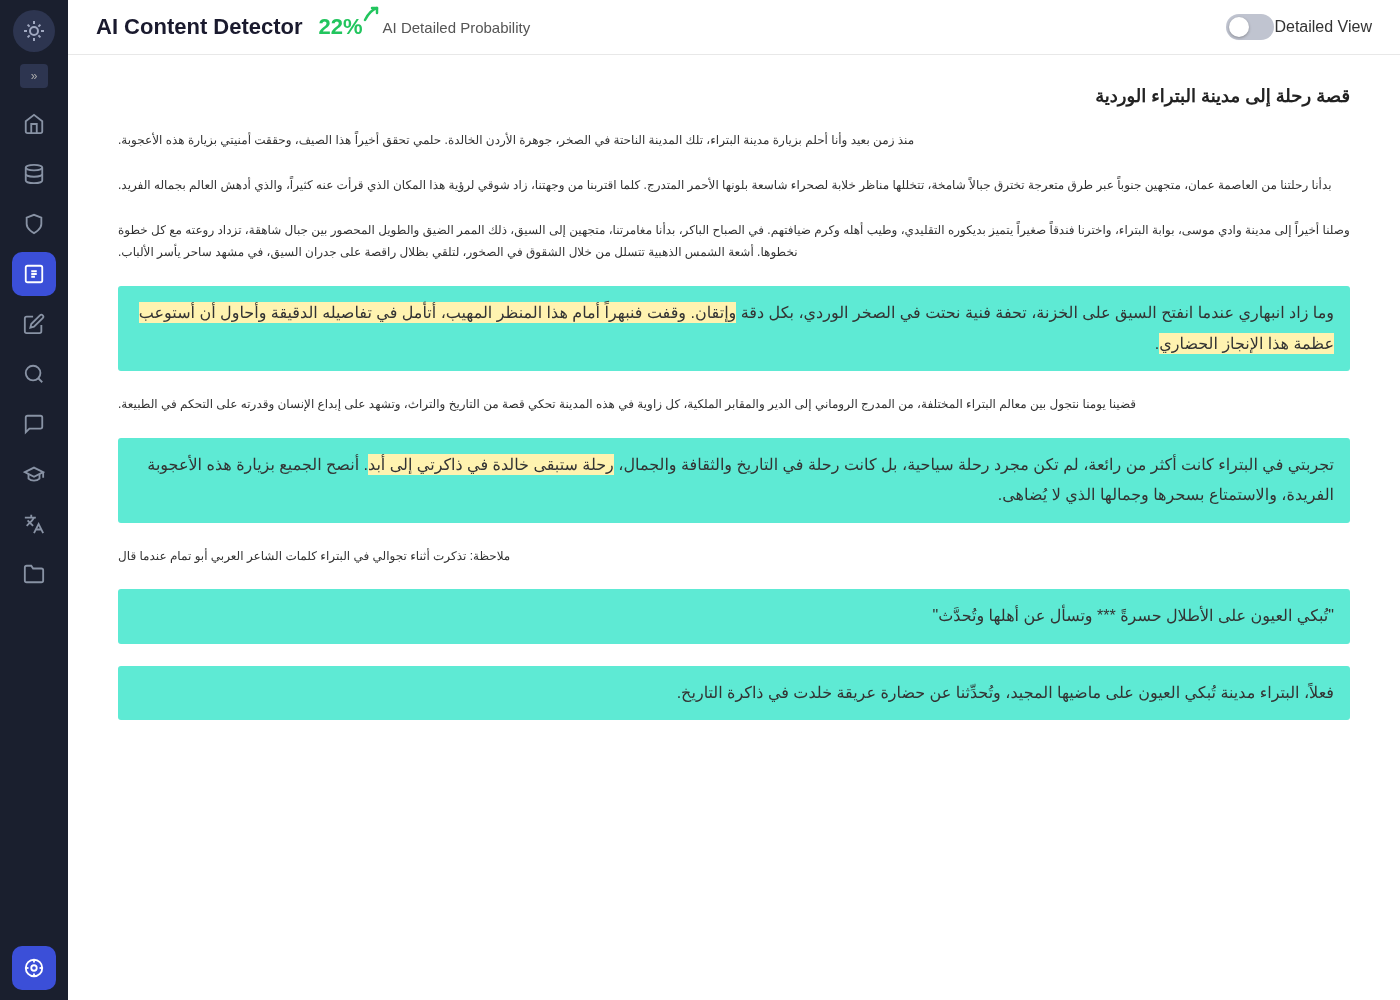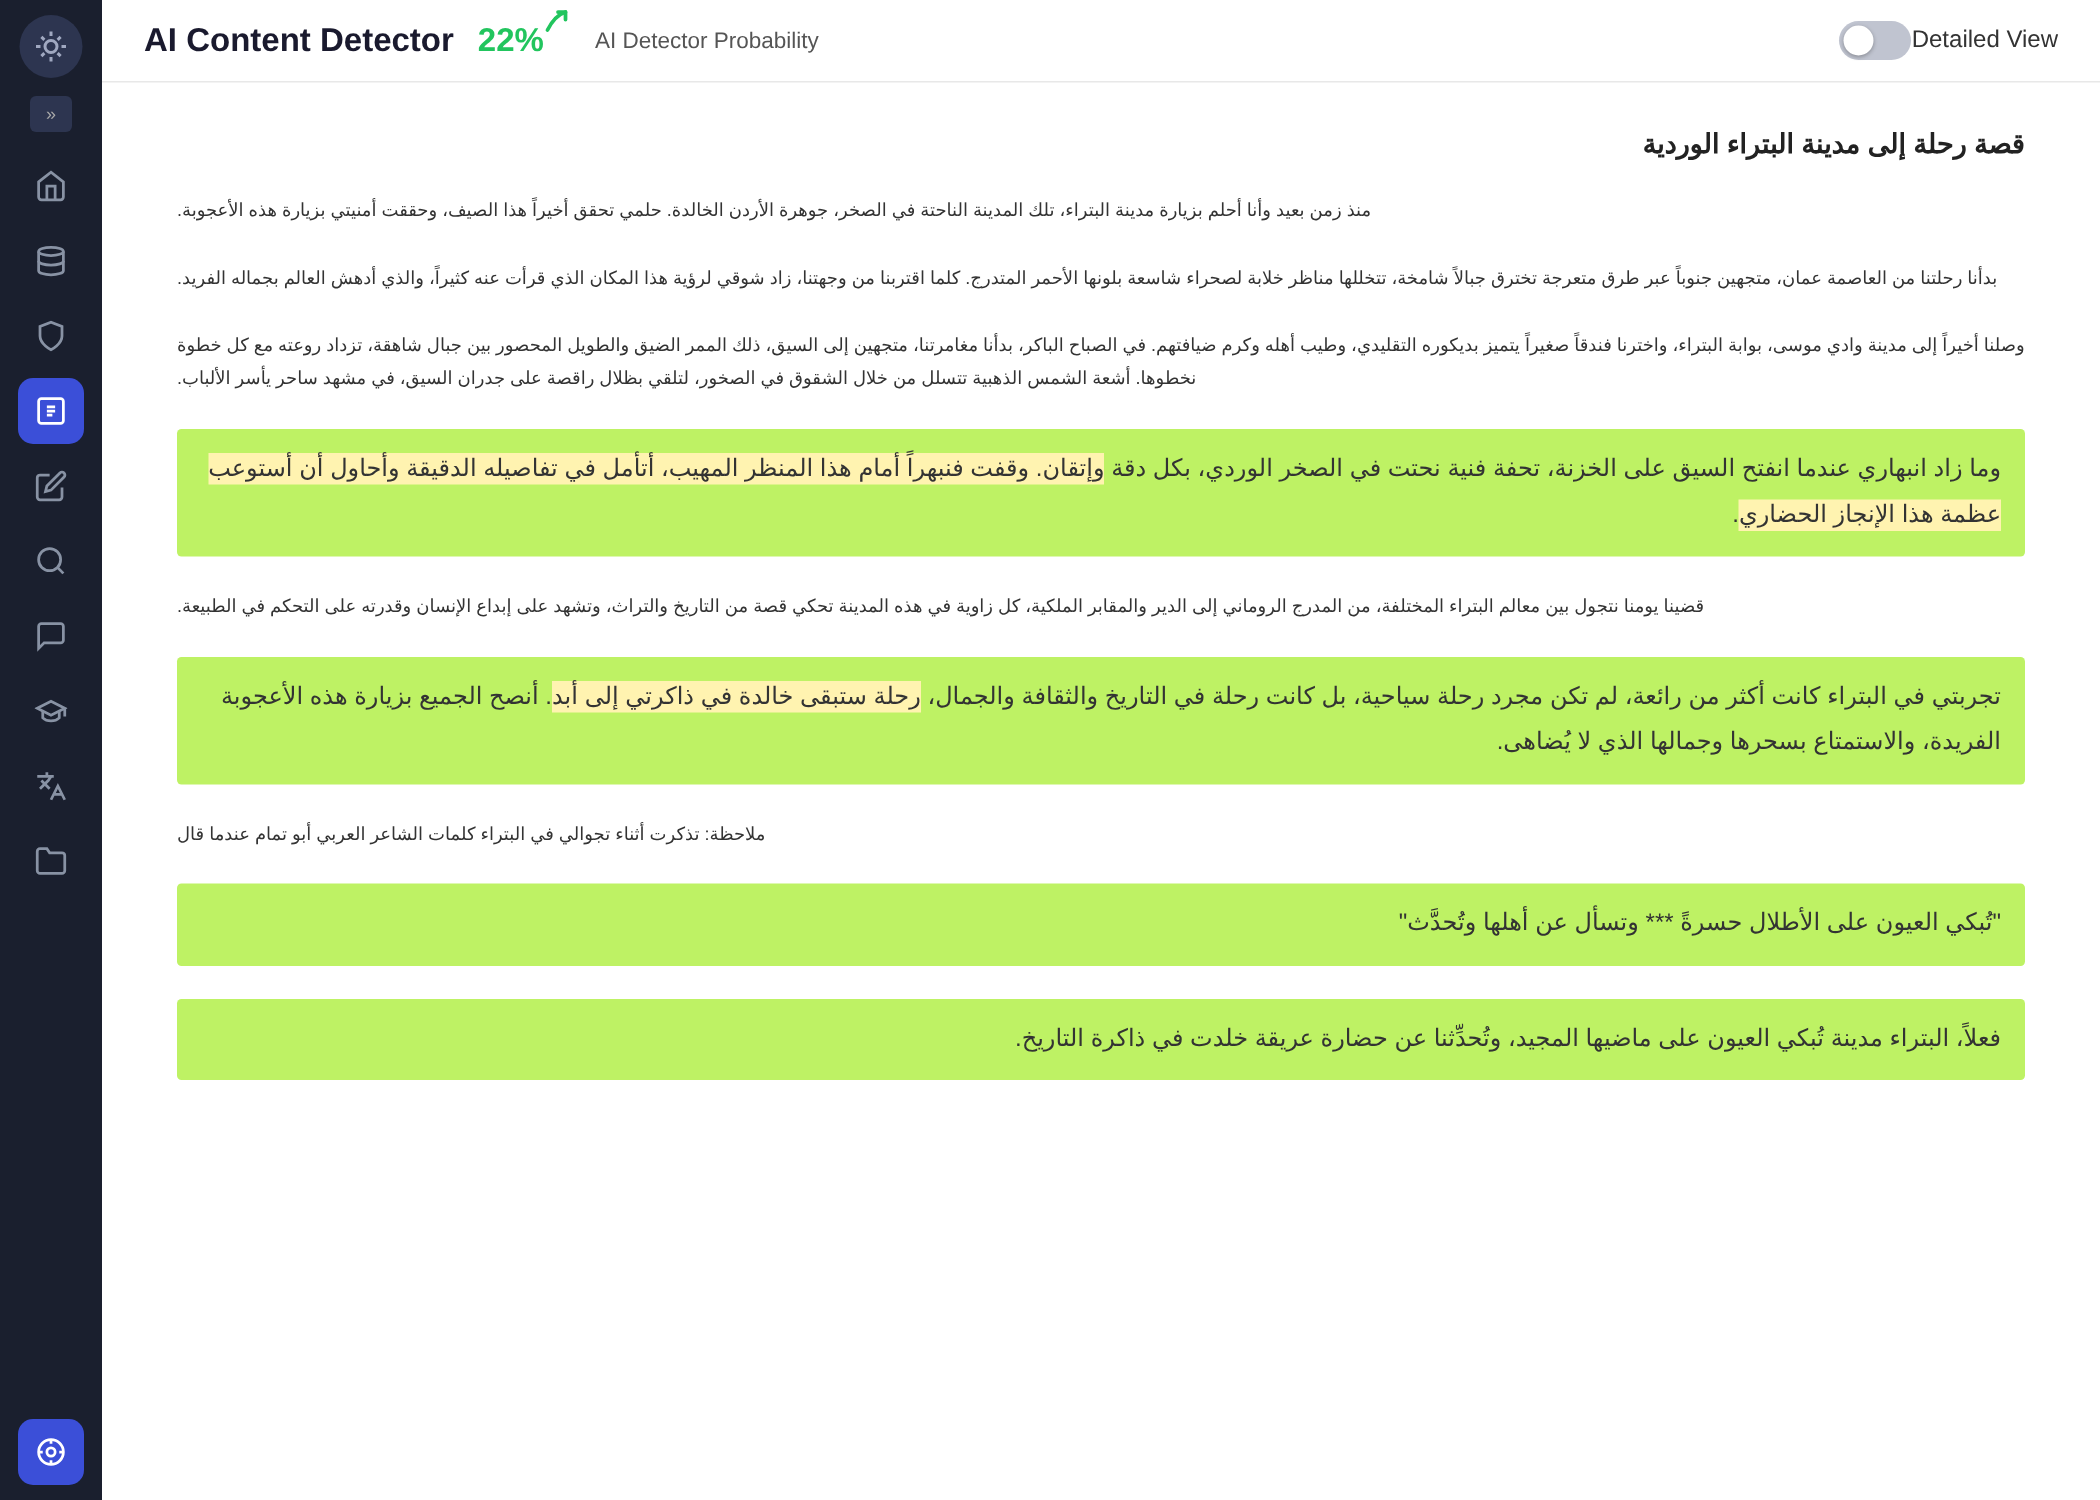--- a/index.html
+++ b/index.html
@@ -91,21 +91,21 @@
     }
     .header-title {
       font-size: 22px;
       font-weight: 700;
       color: #1a1a2e;
       text-align: right;
     }
     .header-probability-badge {
       display: flex;
       align-items: center;
-      gap: 20px;
+      gap: 6px;
     }
     .header-percent {
       font-size: 22px;
       font-weight: 700;
       color: #22c55e;
       position: relative;
     }
     .header-prob-label {
       font-size: 15px;
       color: #555;
@@ -163,21 +163,21 @@
       color: #333;
       margin-bottom: 22px;
       text-align: left;
       direction: rtl;
     }
     .highlighted {
       background: #fff3b0;
       padding: 2px 0;
     }
     .highlight-block {
-      background: #bef264;
+      background: #5eead4;
       padding: 12px 16px;
       margin-bottom: 22px;
       border-radius: 3px;
       font-size: 16px;
       line-height: 1.9;
       color: #333;
       direction: rtl;
     }
   </style>
 </head>
@@ -275,21 +275,21 @@
     <span class="header-title">AI Content Detector</span>
 
     <div class="header-probability-badge">
       <span style="position:relative; display:inline-block;">
         <span class="header-percent" style="color:#22c55e; font-size:22px; font-weight:700;">22%</span>
         <svg style="position:absolute; top:-8px; right:-16px;" width="16" height="16" viewBox="0 0 16 16" fill="none">
           <path d="M2 14 C4 10, 8 4, 14 2" stroke="#22c55e" stroke-width="2.5" fill="none" stroke-linecap="round"></path>
           <path d="M9 2 L14 2 L14 7" stroke="#22c55e" stroke-width="2.5" fill="none" stroke-linecap="round" stroke-linejoin="round"></path>
         </svg>
       </span>
-      <span class="header-prob-label">AI Detector Probability</span>
+      <span class="header-prob-label">AI Detailed Probability</span>
     </div>
 
     <div class="header-spacer"></div>
 
     <div class="toggle-container">
       <div class="toggle-switch">
         <div class="toggle-knob"></div>
       </div>
       <span class="toggle-label">Detailed View</span>
     </div>

